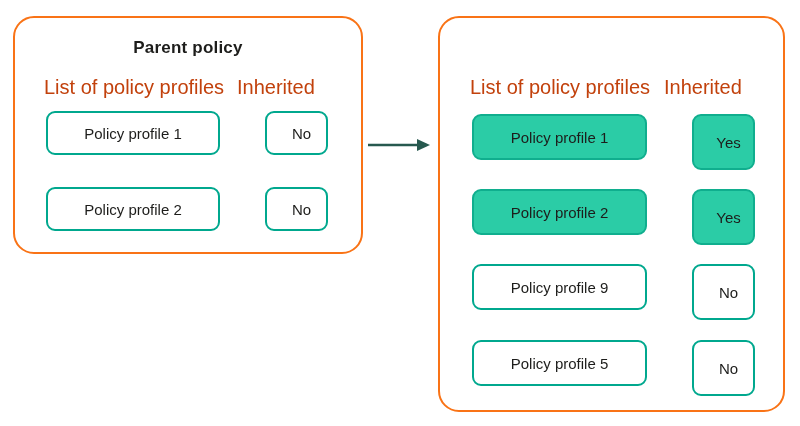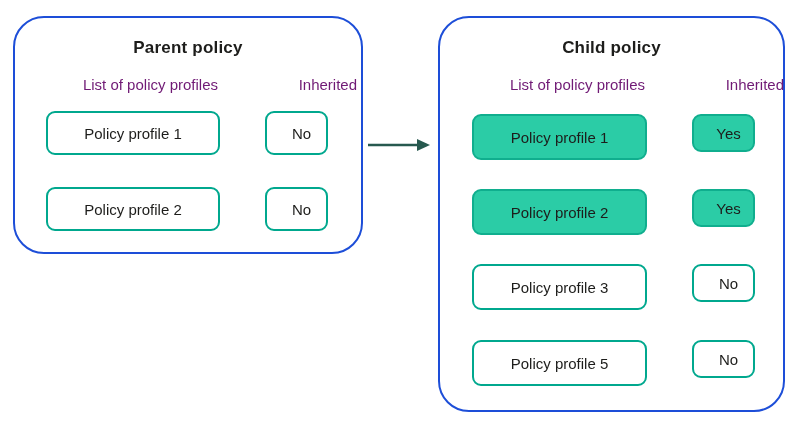--- a/index.html
+++ b/index.html
@@ -6,44 +6,44 @@
   html, body { width: 800px; height: 426px; background: #ffffff; overflow: hidden; }
   body {
     font-family: "Liberation Sans", "DejaVu Sans", sans-serif;
     color: #1d1d1b;
     position: relative;
   }
   .stage { position: absolute; inset: 0; }
 
   .panel {
     position: absolute;
-    border: 2px solid #1d4ed8;
-    border-radius: 31px;
+    border: 2px solid #f97316;
+    border-radius: 21px;
     background: #ffffff;
   }
   .panel.parent { left: 13px; top: 16px; width: 350px; height: 238px; }
   .panel.child  { left: 438px; top: 16px; width: 347px; height: 396px; }
 
   .panel-title {
     position: absolute;
     top: 20px; left: 0; right: 0;
     text-align: center;
     font-size: 17px;
     font-weight: bold;
     letter-spacing: 0.2px;
   }
 
   .col-header {
     position: absolute;
     top: 58px;
     height: 20px;
-    font-size: 15px;
-    text-align: right;
+    font-size: 20px;
+    text-align: left;
     white-space: nowrap;
-    color: #701a75;
+    color: #c2410c;
   }
   .parent .col-header.profiles { left: 29px;  width: 174px; }
   .parent .col-header.inherited{ left: 222px; width: 120px; }
   .child  .col-header.profiles { left: 30px;  width: 175px; }
   .child  .col-header.inherited{ left: 224px; width: 120px; }
 
   .row {
     position: absolute;
     display: flex;
     align-items: stretch;
@@ -78,21 +78,21 @@
     border: 2px solid #00a88e;
     border-radius: 9px;
     background: #ffffff;
     display: flex;
     align-items: center;
     justify-content: center;
     font-size: 15px;
     white-space: nowrap;
     padding-left: 10px;
   }
-  .child .badge { height: 38px; text-align: center; }
+  .child .badge { height: 56px; text-align: center; }
 
   .filled {
     background: #2bcca6;
     border-color: #10ae8e;
   }
 
   .arrow-svg {
     position: absolute;
     left: 368px;
     top: 137px;
@@ -119,34 +119,33 @@
       <div class="badge">No</div>
     </div>
   </div>
 
   <svg class="arrow-svg" viewBox="0 0 62 16" aria-hidden="true">
     <line x1="0" y1="8" x2="50" y2="8" stroke="#27594f" stroke-width="2.4"></line>
     <polygon points="49,2 62,8 49,14" fill="#27594f"></polygon>
   </svg>
 
   <div class="panel child">
-    <div class="panel-title">Child policy</div>
     <div class="col-header profiles">List of policy profiles</div>
     <div class="col-header inherited">Inherited</div>
 
     <div class="row r0">
       <div class="chip filled">Policy profile 1</div>
       <div class="badge filled">Yes</div>
     </div>
     <div class="row r1">
       <div class="chip filled">Policy profile 2</div>
       <div class="badge filled">Yes</div>
     </div>
     <div class="row r2">
-      <div class="chip">Policy profile 3</div>
+      <div class="chip">Policy profile 9</div>
       <div class="badge">No</div>
     </div>
     <div class="row r3">
       <div class="chip">Policy profile 5</div>
       <div class="badge">No</div>
     </div>
   </div>
 
 </div>
 

